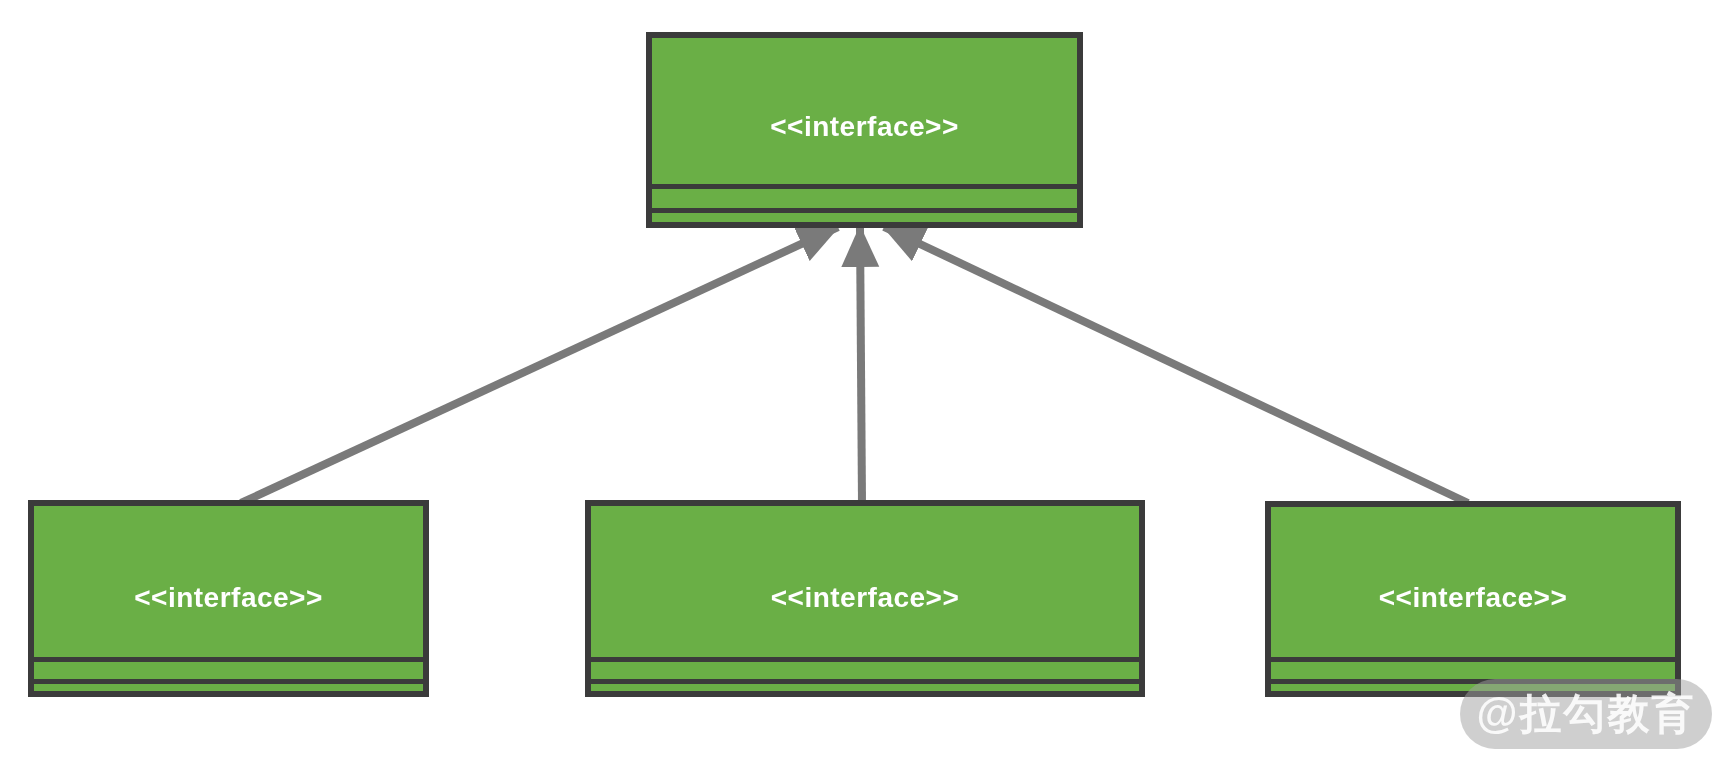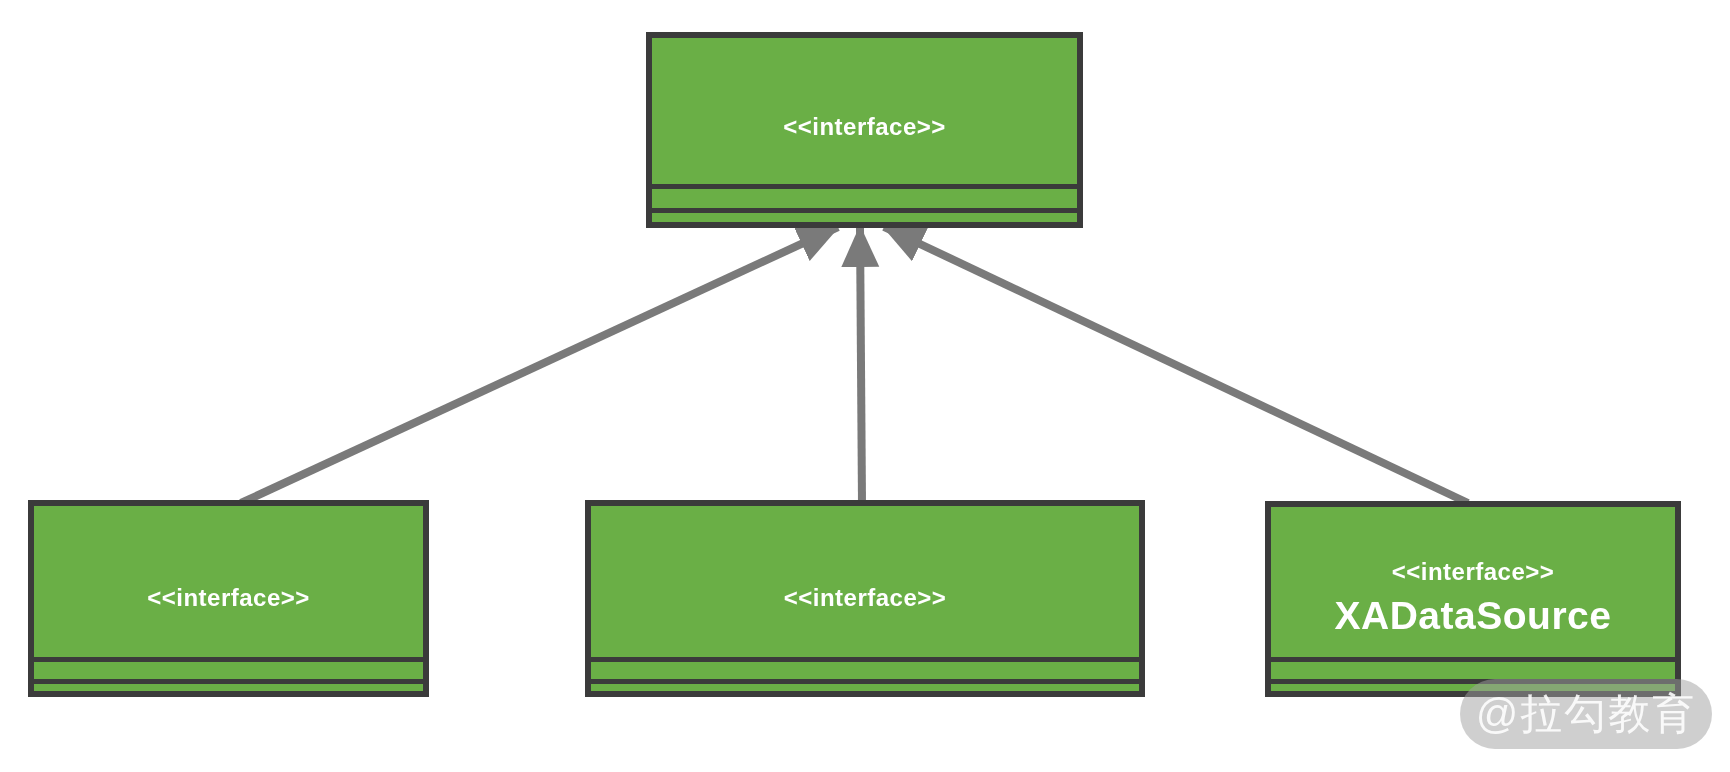--- a/index.html
+++ b/index.html
@@ -33,38 +33,38 @@
   }
   .name-compartment{
     flex:1;
     display:flex;flex-direction:column;
     align-items:center;justify-content:center;
     color:var(--color-node-text);
     text-align:center;
     gap:8px;
     padding-bottom:4px;
   }
-  .stereotype{font-size:24px;font-weight:600;letter-spacing:0.5px;margin-top:36px;}
+  .stereotype{font-size:28px;font-weight:600;letter-spacing:0.5px;margin-top:36px;}
   .class-name{font-size:39px;font-weight:700;letter-spacing:0.5px;}
   .attr-compartment{height:24px;border-top:5px solid var(--color-node-border);}
   .op-compartment{height:14px;border-top:5px solid var(--color-node-border);}
   #node-common{left:646px;top:32px;width:437px;height:196px;}
   #node-datasource{left:28px;top:500px;width:401px;height:197px;}
   #node-pool{left:585px;top:500px;width:560px;height:197px;}
   #node-xa{left:1265px;top:501px;width:416px;height:196px;}
   #node-datasource .attr-compartment,#node-pool .attr-compartment,#node-xa .attr-compartment{height:22px;}
   #node-datasource .op-compartment,#node-pool .op-compartment,#node-xa .op-compartment{height:12px;}
   .watermark{
     position:absolute;
     left:1460px;top:679px;width:252px;height:70px;
     border-radius:35px;
     background:var(--color-watermark-bg);
     display:flex;align-items:center;justify-content:center;
     color:var(--color-watermark-text);
-    font-size:42px;font-weight:400;
+    font-size:42px;font-weight:700;
     z-index:3;
     letter-spacing:2px;
   }
 </style>
 </head>
 <body>
 
 <svg class="edge-layer" xmlns="http://www.w3.org/2000/svg" width="1730" height="772" viewBox="0 0 1730 772">
   <defs>
     <marker id="arrowhead" markerUnits="userSpaceOnUse" markerWidth="44" markerHeight="40" refX="40" refY="19" orient="auto">
@@ -96,21 +96,20 @@
   <div class="name-compartment">
     <div class="stereotype">&lt;&lt;interface&gt;&gt;</div>
   </div>
   <div class="attr-compartment"></div>
   <div class="op-compartment"></div>
 </div>
 
 <div class="uml-node" id="node-xa">
   <div class="name-compartment">
     <div class="stereotype">&lt;&lt;interface&gt;&gt;</div>
-    <div class="class-name">XADataSource</div>
   </div>
   <div class="attr-compartment"></div>
   <div class="op-compartment"></div>
 </div>
 
 <div class="watermark">
   <span>@拉勾教育</span>
 </div>
 
 </body></html>

